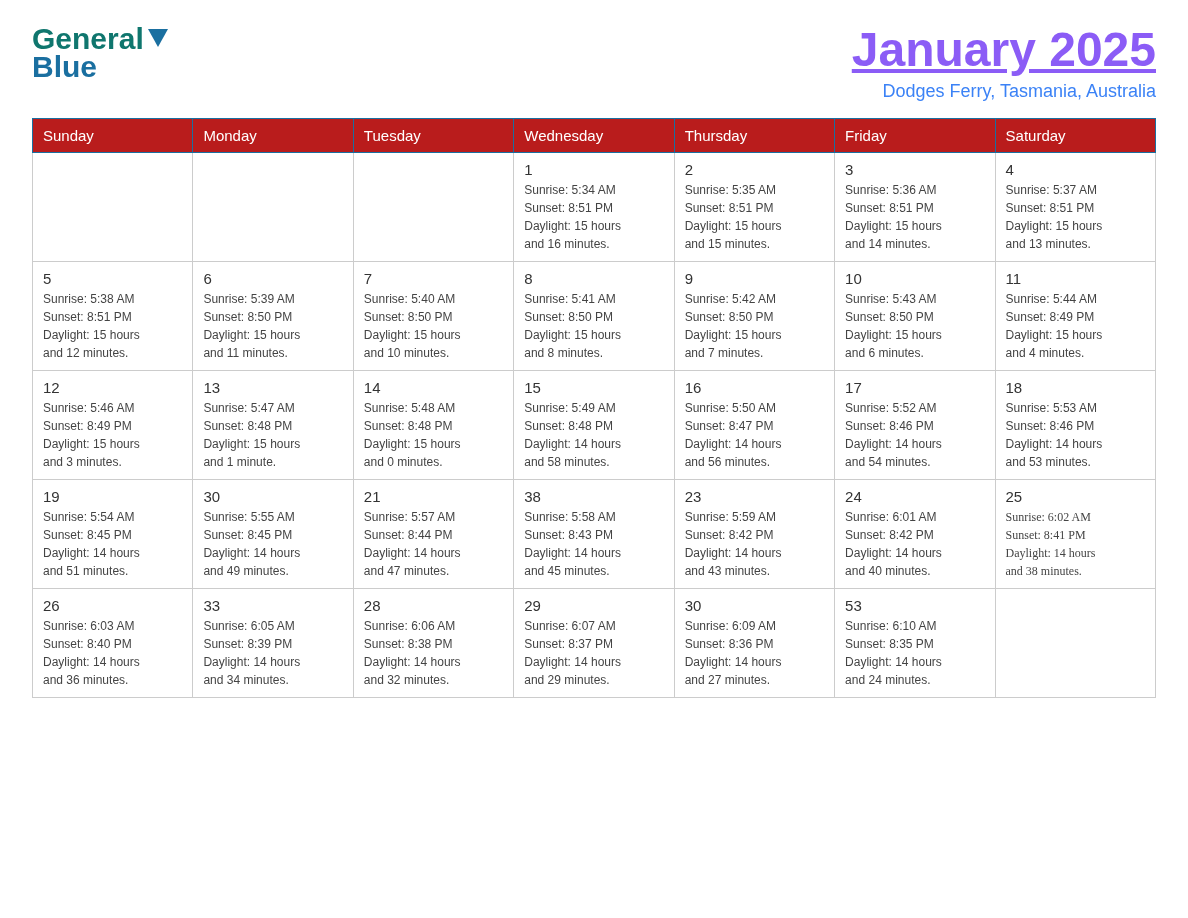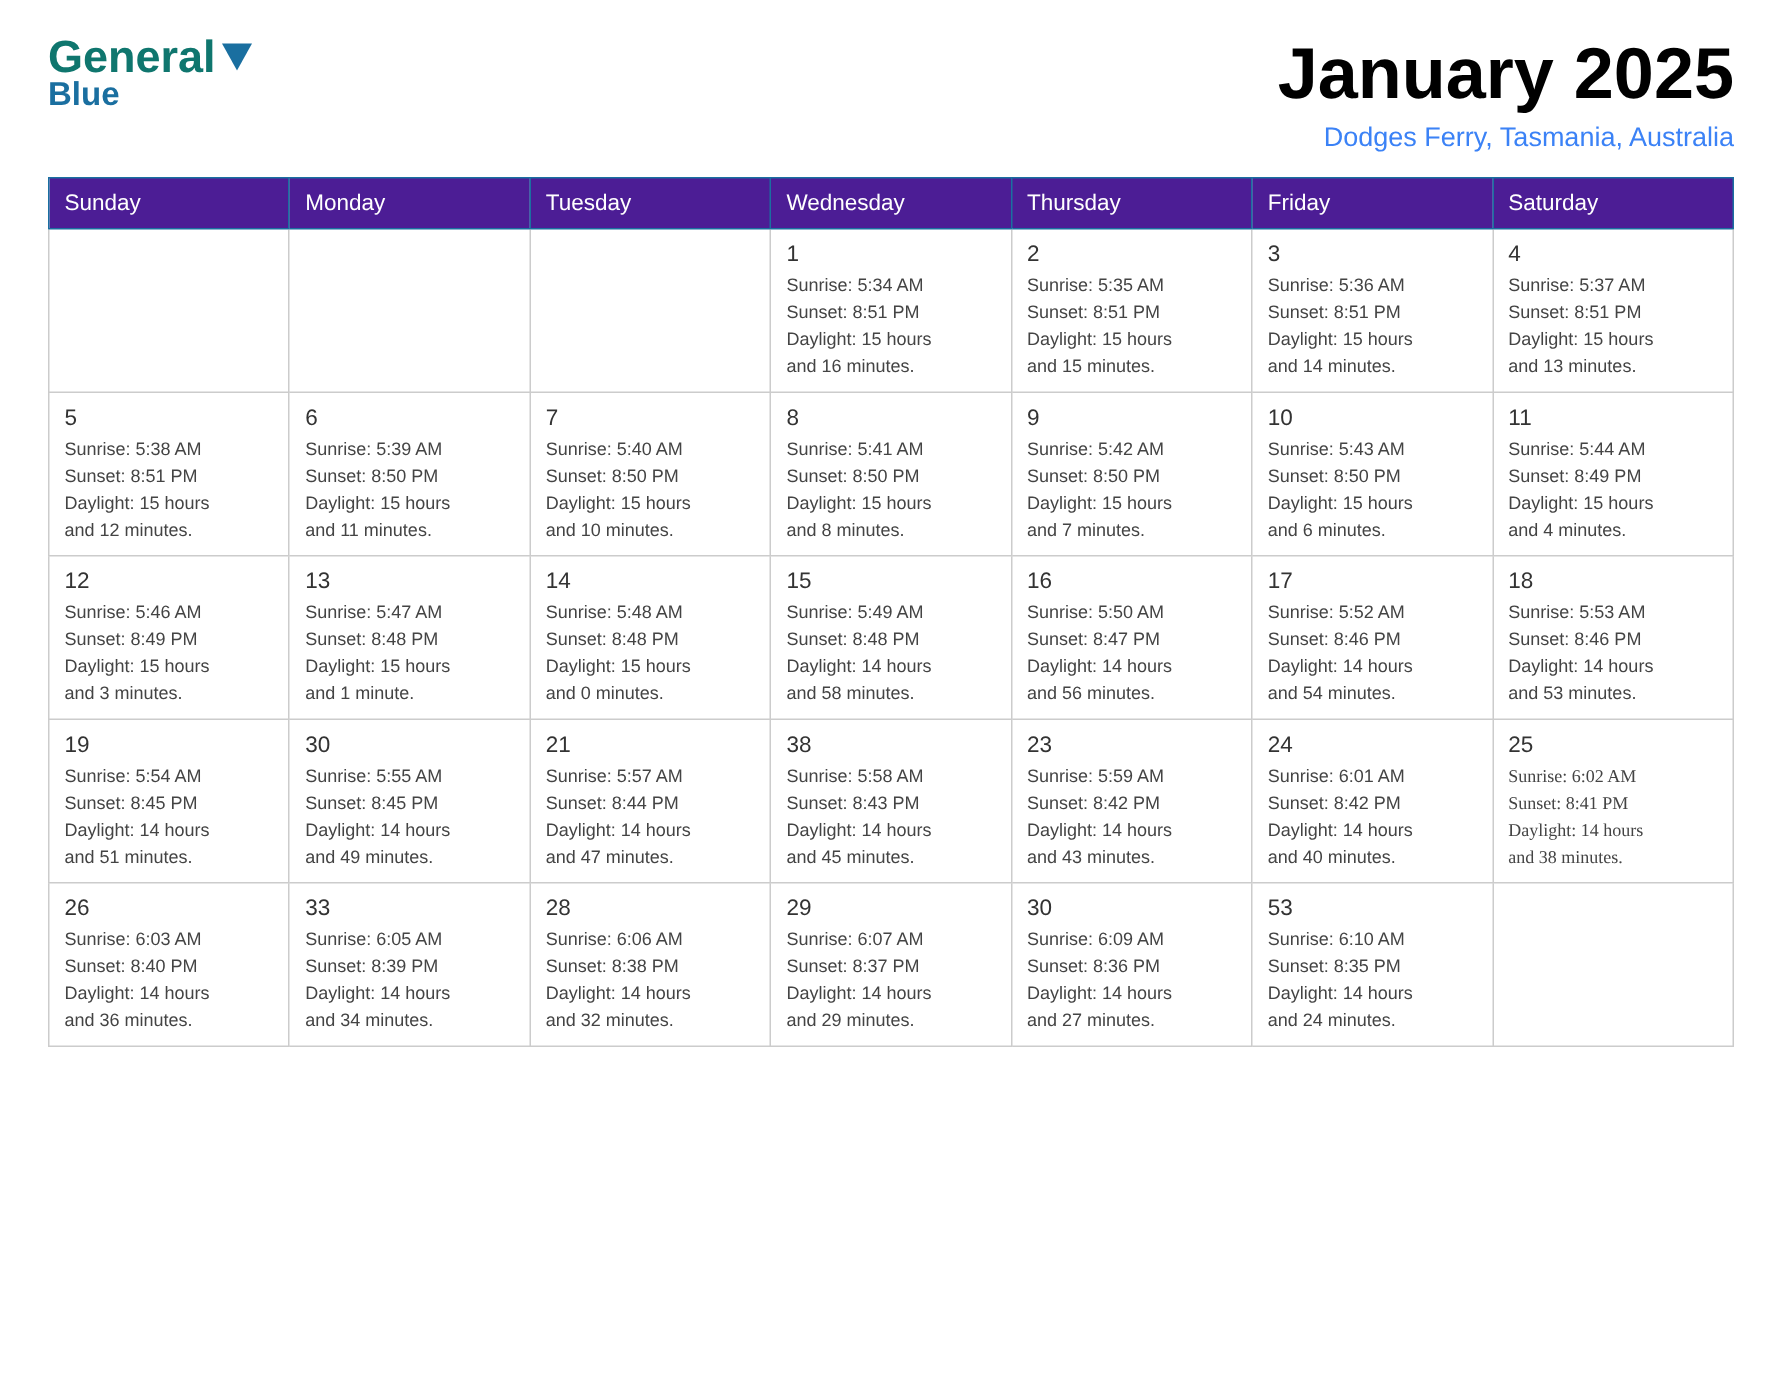--- a/index.html
+++ b/index.html
@@ -26,46 +26,47 @@
     .logo-wrapper {
       display: flex;
       flex-direction: column;
       align-items: flex-start;
     }
     .logo-row1 {
       display: flex;
       align-items: center;
     }
     .logo-row2 {
-      font-size: 22px;
+      font-size: 30px;
       font-weight: bold;
       color: #1a6fa0;
       line-height: 1;
       margin-top: -2px;
     }
     .title-area {
       text-align: right;
     }
     .month-title {
       font-size: 48px;
       font-weight: bold;
-      color: #000000;
+      color: #8b5cf6;
       line-height: 1.1;
+      text-decoration: underline;
     }
     .location-title {
       font-size: 18px;
       color: #3b82f6;
       margin-top: 4px;
     }
     .calendar-table {
       width: 100%;
       border-collapse: collapse;
     }
     .calendar-table thead tr th {
-      background-color: #4c1d95;
+      background-color: #b91c1c;
       color: #fff;
       font-size: 15px;
       font-weight: normal;
       padding: 8px 10px;
       text-align: left;
       border: 1px solid #1a6fa0;
     }
     .calendar-table tbody tr td {
       vertical-align: top;
       padding: 8px 10px;

